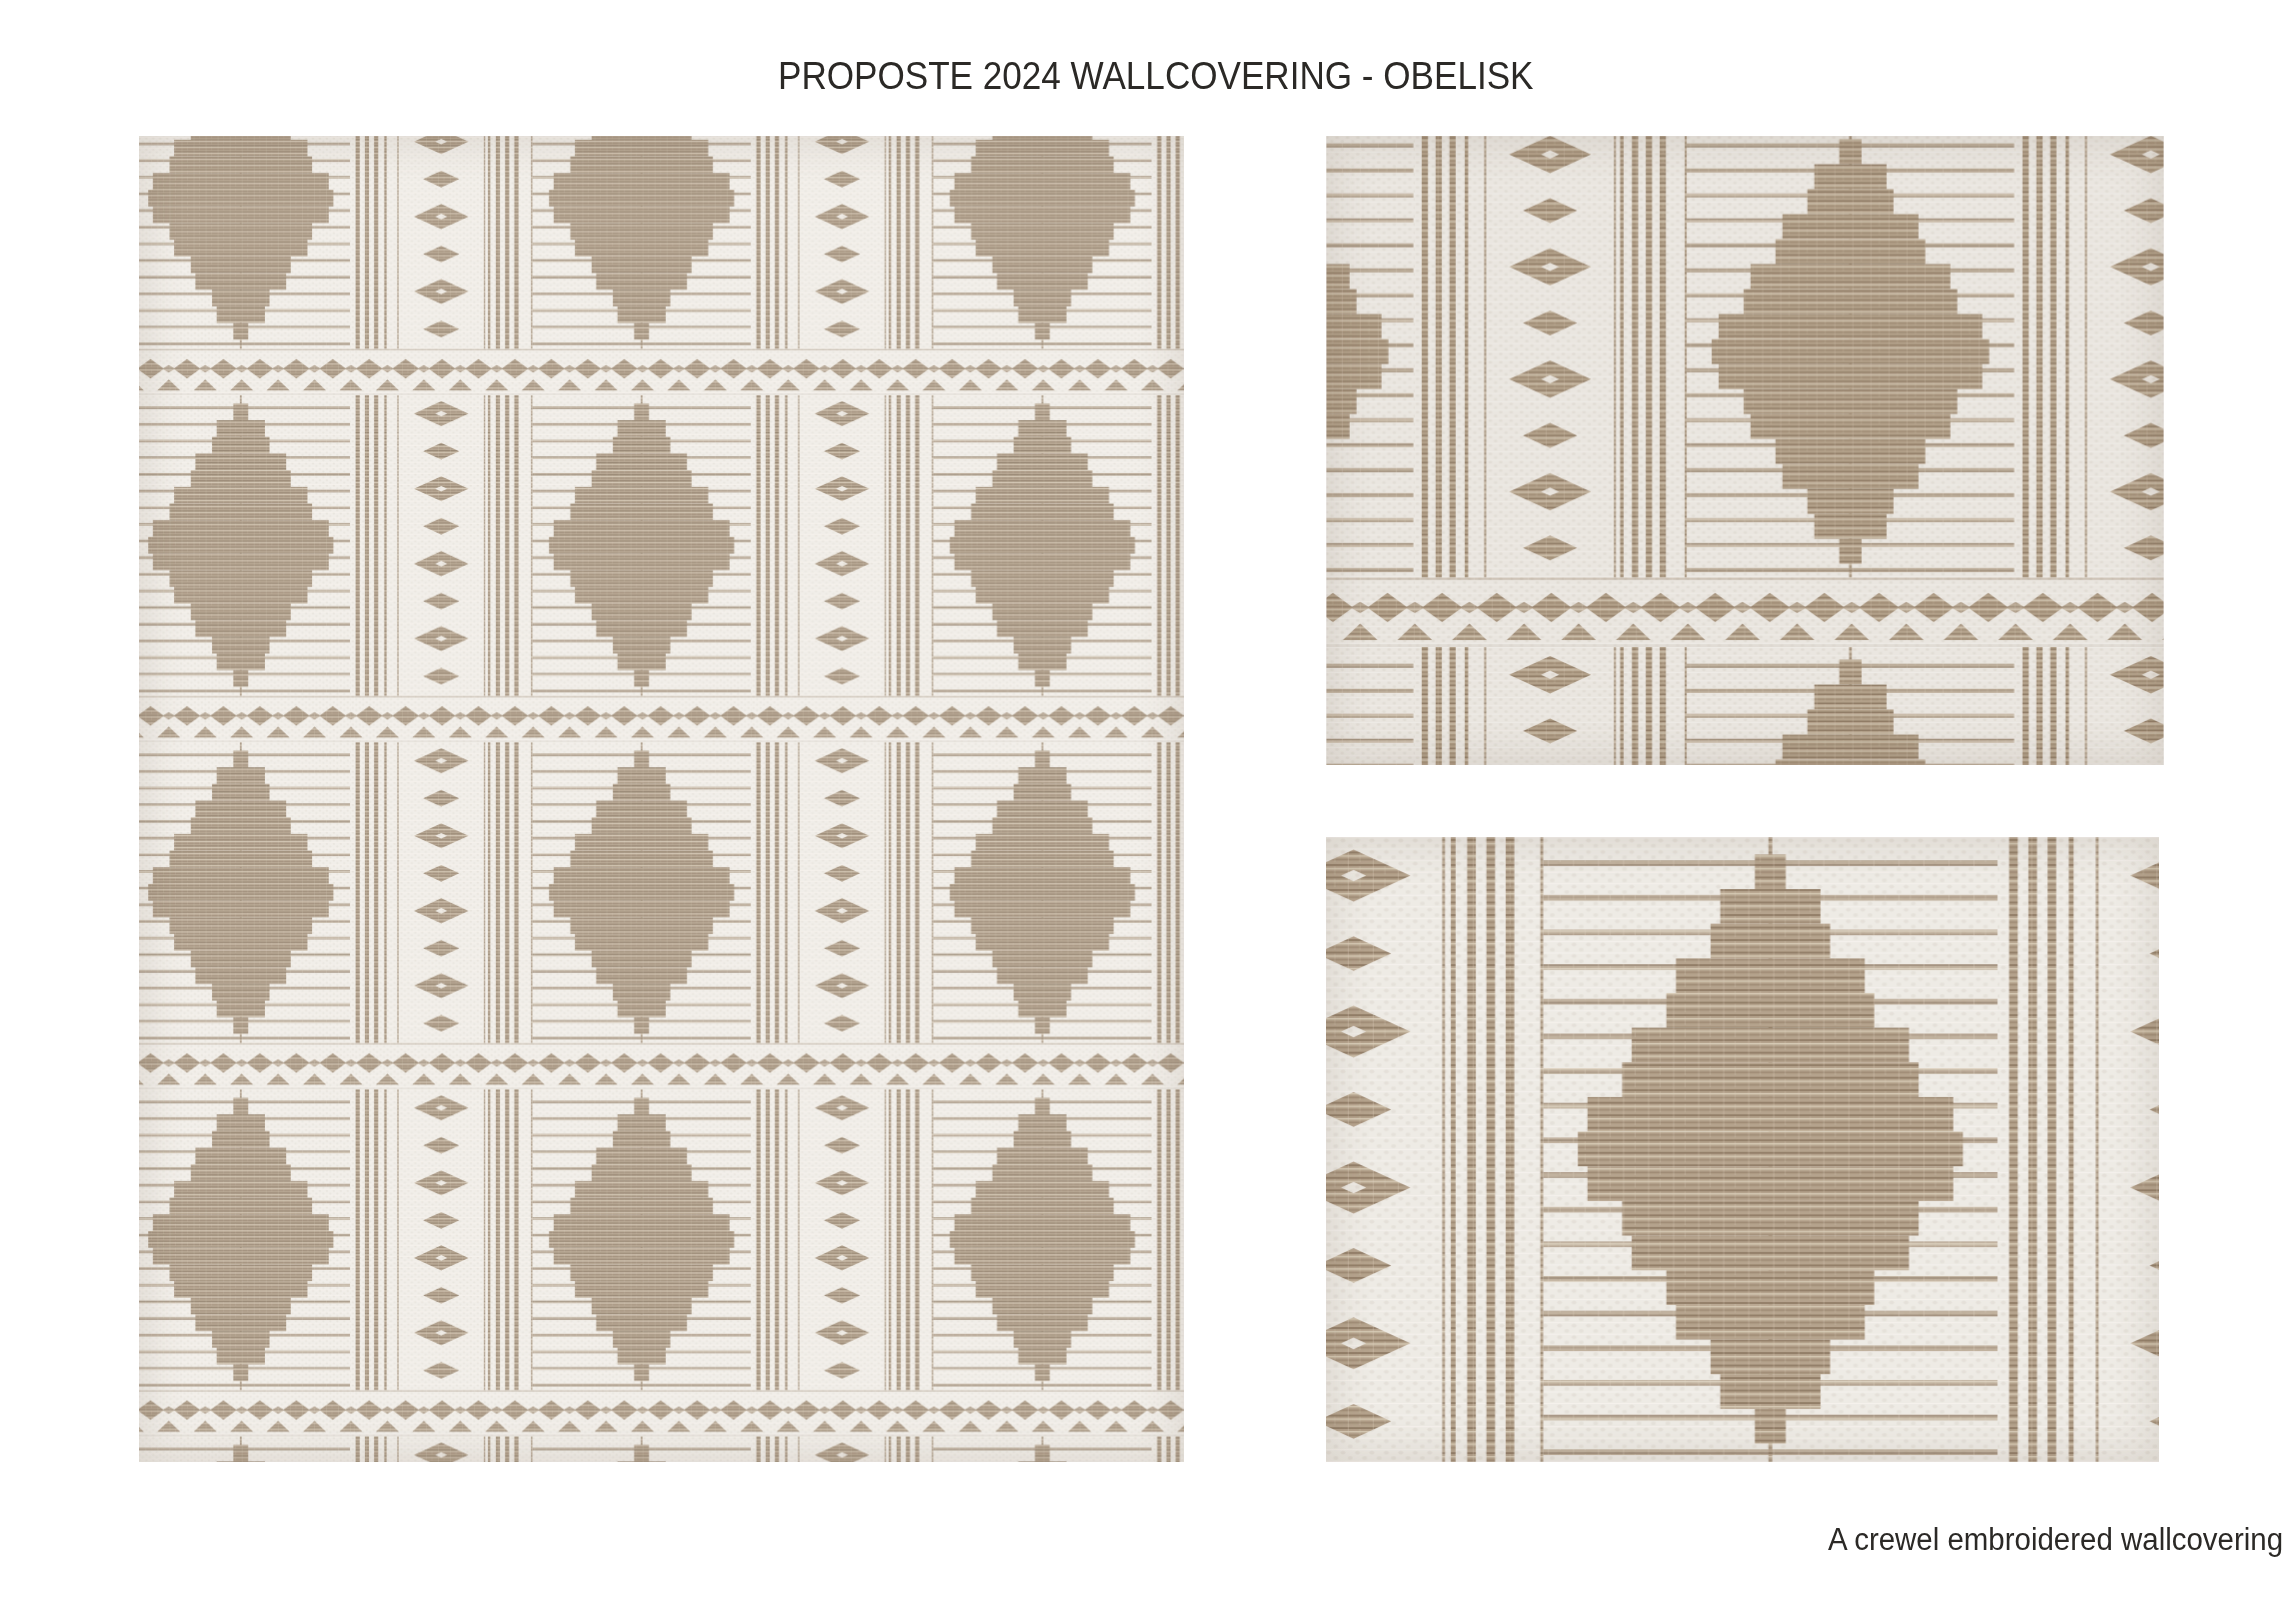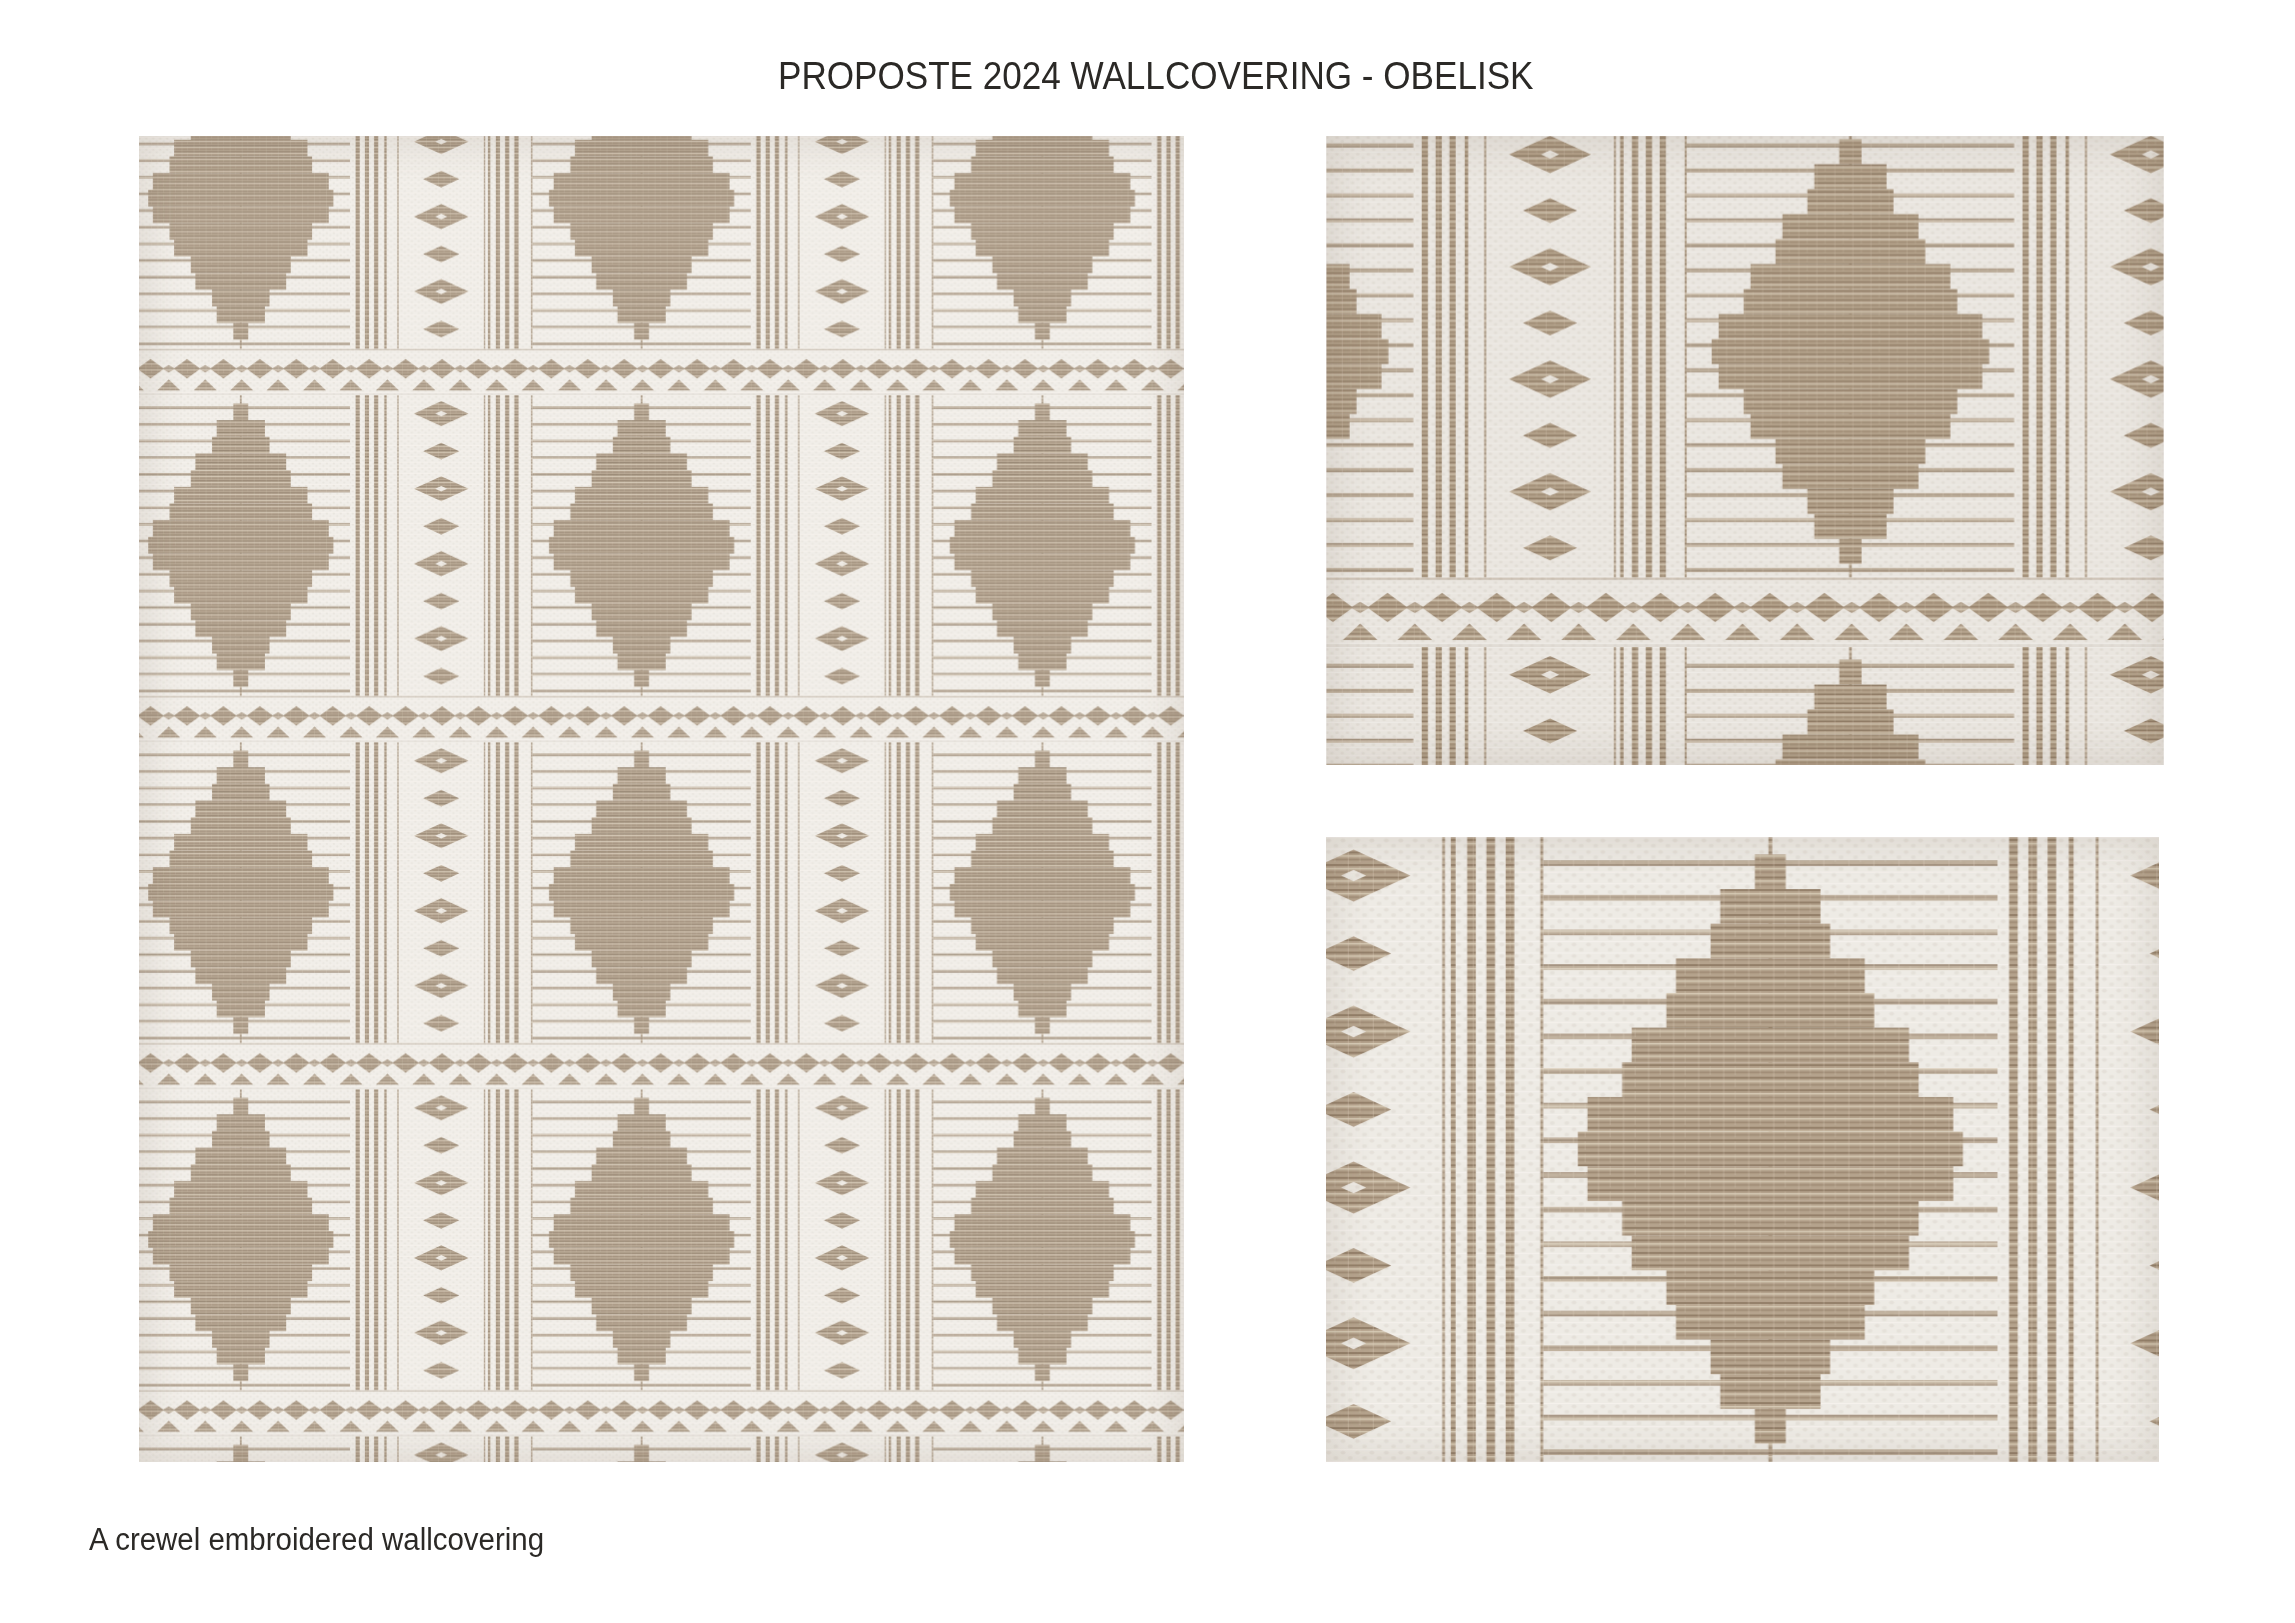--- a/index.html
+++ b/index.html
@@ -17,21 +17,21 @@
     overflow:hidden;
   }
   .title{
     position:absolute; left:0; right:0; top:55px;
     text-align:center; font-size:39px; font-weight:400;
     letter-spacing:0; line-height:1.1; white-space:nowrap;padding-left:16px;
   }
   .title .squeeze{display:inline-block; transform:scaleX(.9); transform-origin:center;}
   .caption{
     position:absolute; left:0; right:0; top:1523px; margin-left:77px;
-    text-align:left; font-size:31px; font-weight:400; line-height:1.1; white-space:nowrap;
+    text-align:right; font-size:31px; font-weight:400; line-height:1.1; white-space:nowrap;
   }
   .caption .squeeze{display:inline-block; transform:scaleX(.95); transform-origin:center;}
   figure.photo{position:absolute; overflow:hidden;}
   figure.photo::after{
     content:""; position:absolute; inset:0; pointer-events:none;
     box-shadow: inset 0 0 42px 4.6px rgba(105,88,68,.16);
   }
   #swatch-main  {left:139px;  top:136px;  width:1045px; height:1326px;}
   #swatch-tr    {left:1326px; top:136px;  width:838px; height:629px;}
   #swatch-br    {left:1326px; top:837px; width:833px; height:625px;}

